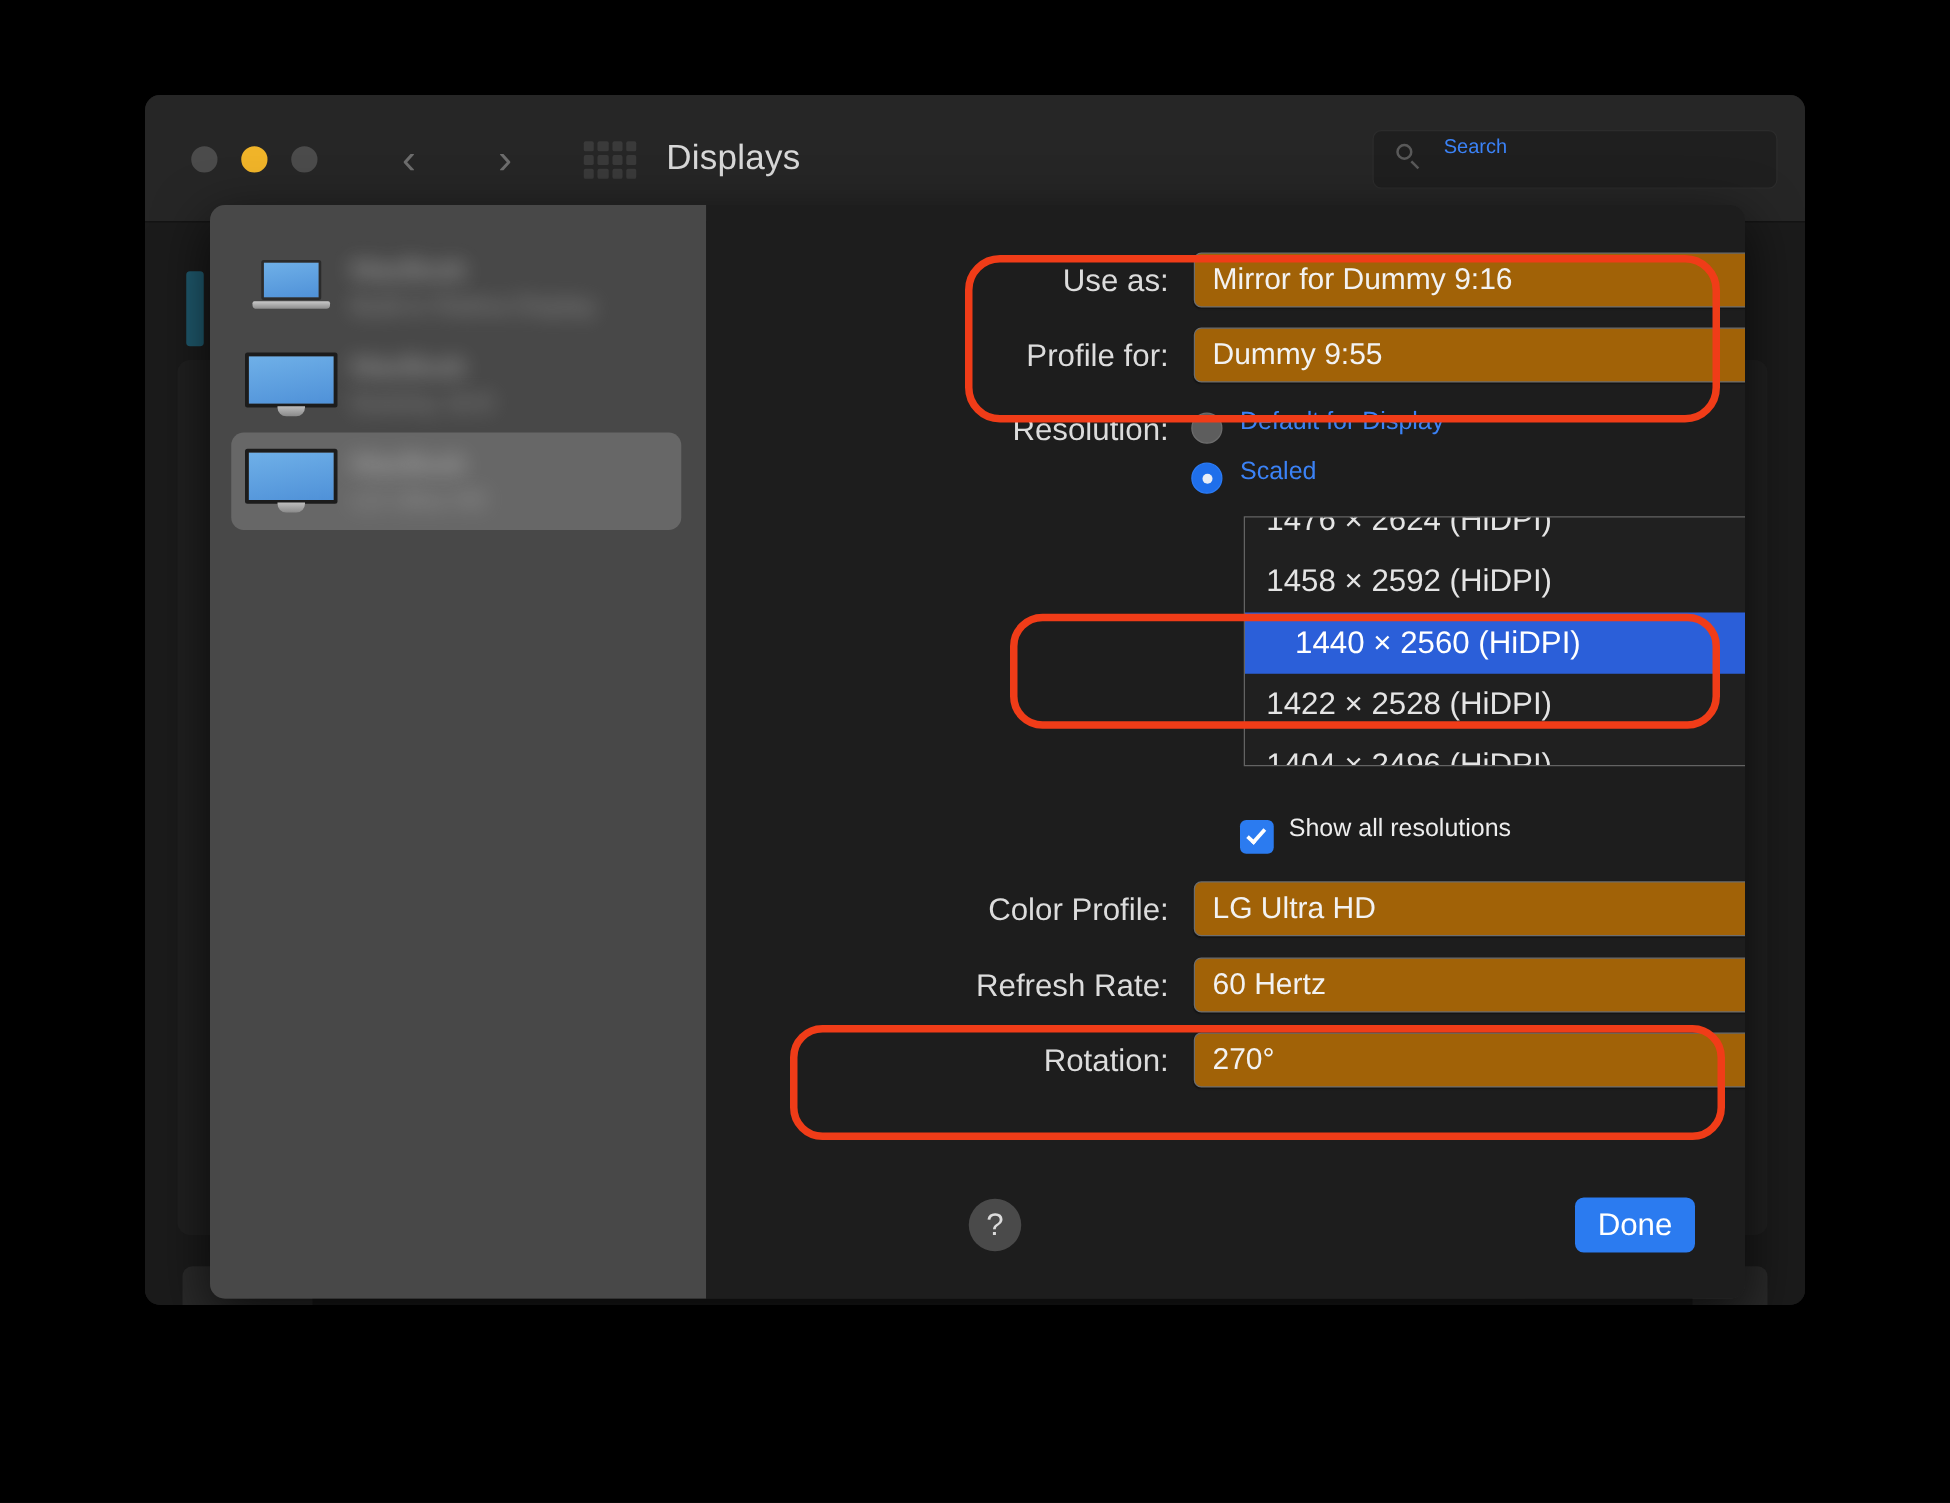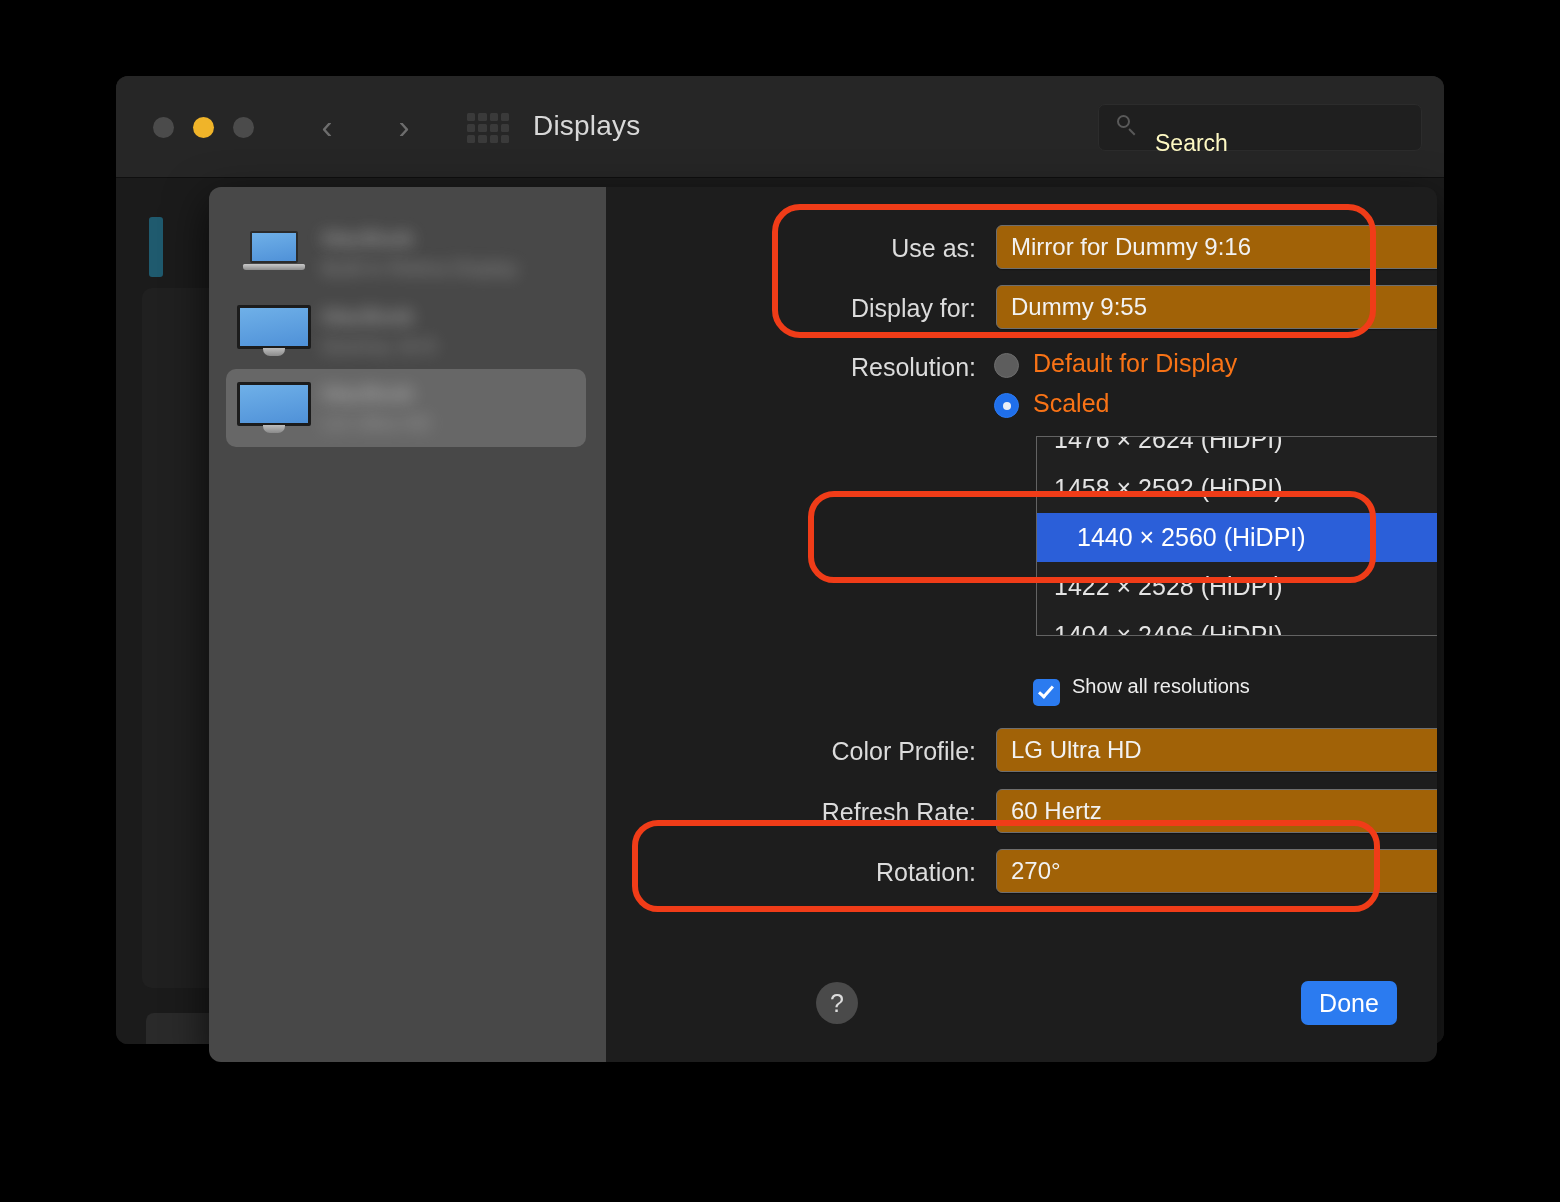--- a/index.html
+++ b/index.html
@@ -118,23 +118,23 @@
     position: absolute;
     left: 12px; top: 13px;
     width: 8px; height: 2.2px;
     background: #595959;
     transform: rotate(45deg);
     transform-origin: left center;
   }
   #search-placeholder {
     position: absolute;
     left: 56px;
-    top: 25px;
-    font-size: 23px;
-    color: #fef9c3;
+    top: 4px;
+    font-size: 16px;
+    color: #3b82f6;
   }
 
   
   #bg-body { position: absolute; left:0; top:101px; width:100%; height:867px; background:#1b1b1b; }
   #bg-sidebar-strip {
     position: absolute; left: 33px; top: 40px; width: 14px; height: 60px;
     background: #1f5a6e; border-radius: 3px;
   }
   #bg-panel {
     position: absolute; left: 26px; top: 111px; width: 1272px; height: 700px;
@@ -146,27 +146,26 @@
   }
   #bg-btn-right {
     position: absolute; right: 30px; top: 836px; width: 60px; height: 46px;
     background: #2a2a2a; border-radius: 8px;
   }
 
   
   #sheet {
     position: absolute;
     left: 168px;
-    top: 187px;
+    top: 164px;
     width: 1228px;
     height: 875px;
     border-radius: 12px;
     overflow: hidden;
     box-shadow: 0 14px 44px rgba(0,0,0,0.7);
-    margin-left: 41px;
   }
   #sheet-sidebar {
     position: absolute;
     left: 0; top: 0;
     width: 397px;
     height: 100%;
     background: #484848;
   }
   #sheet-content {
     position: absolute;
@@ -273,22 +272,22 @@
   .radio.on::after {
     content: "";
     position: absolute;
     left: 7.5px; top: 7.5px;
     width: 8px; height: 8px;
     border-radius: 50%;
     background: #e9eef6;
   }
   .radio-label {
     position: absolute;
-    font-size: 25px;
-    color: #f97316;
+    font-size: 20px;
+    color: #3b82f6;
   }
 
   
   #reslist {
     position: absolute;
     left: 430px;
     top: 249px;
     width: 532px;
     height: 200px;
     background: #202020;
@@ -462,21 +461,21 @@
   </div>
 
   <div id="sheet-content">
 
     <div class="row-label" style="left:180px; top:47px; width:190px;">Use as:</div>
     <div class="popup" style="left:390px; top:38px; width:560px;">
       <div class="val">Mirror for Dummy 9:16</div>
 
     </div>
 
-    <div class="row-label" style="left:140px; top:107px; width:230px;">Display for:</div>
+    <div class="row-label" style="left:140px; top:107px; width:230px;">Profile for:</div>
     <div class="popup" style="left:390px; top:98px; width:560px;">
       <div class="val">Dummy 9:55</div>
 
     </div>
 
     <div class="row-label" style="left:160px; top:166px; width:210px;">Resolution:</div>
     <div class="radio off" style="left:388px; top:166px;"></div>
     <div class="radio-label" style="left:427px; top:162px;">Default for Display</div>
 
     <div class="radio on" style="left:388px; top:206px;"></div>

